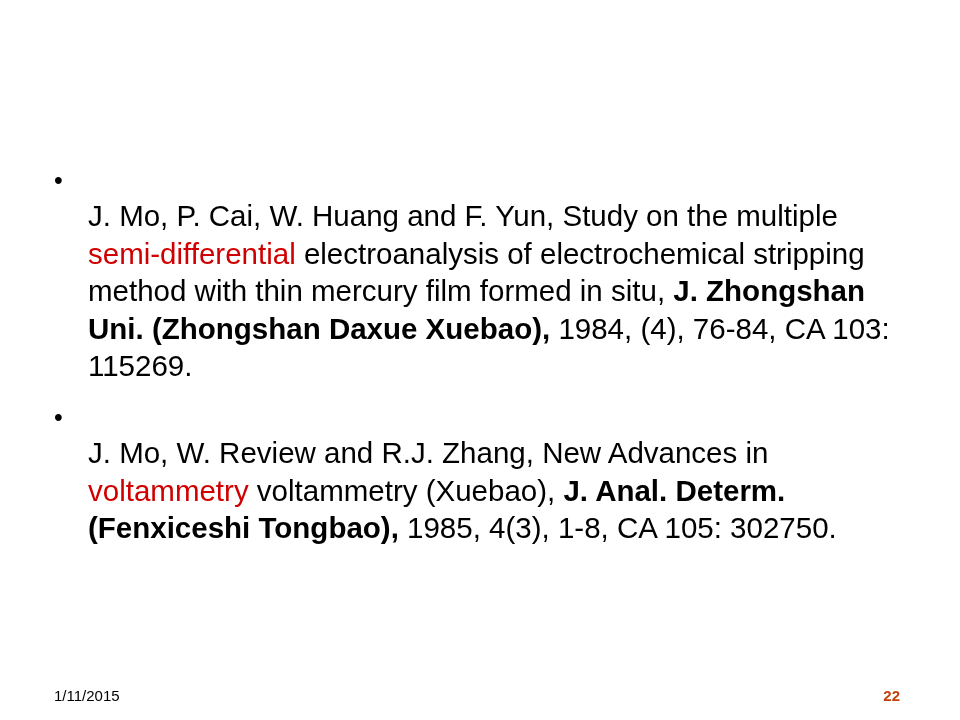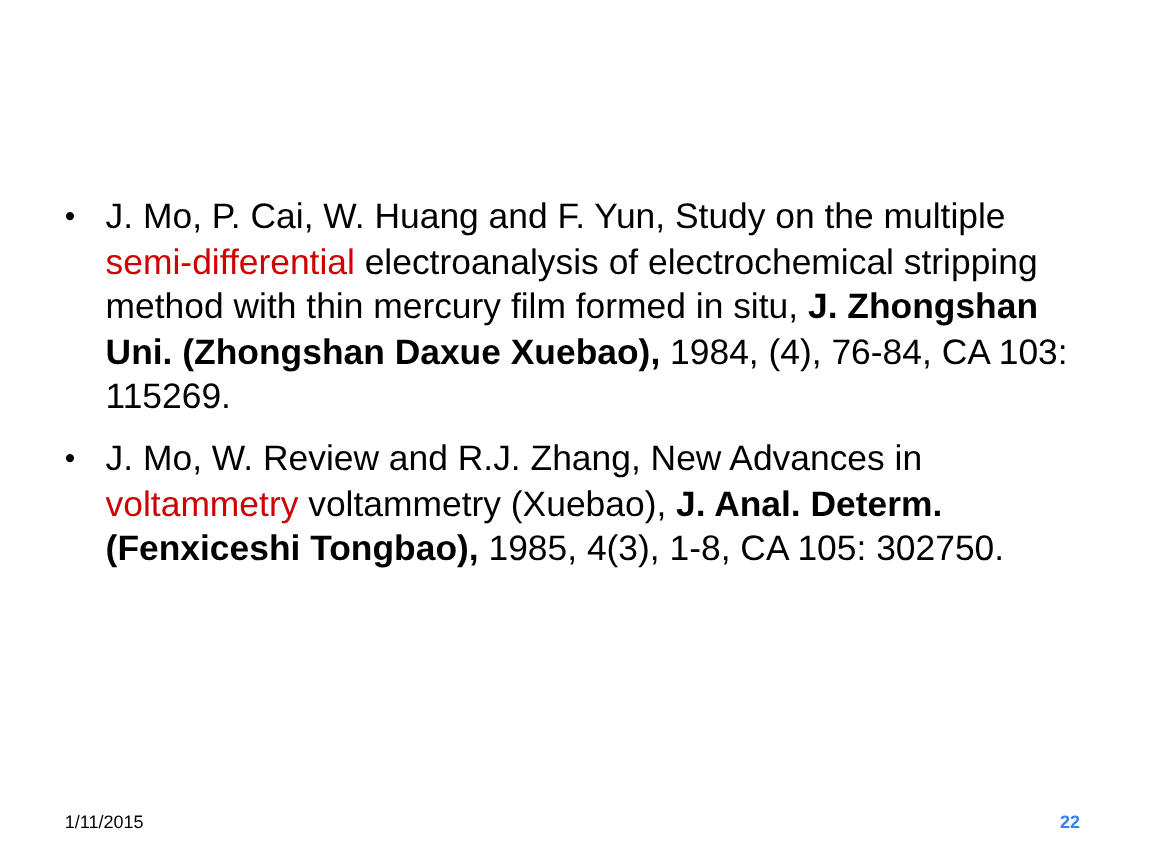--- a/index.html
+++ b/index.html
@@ -40,48 +40,49 @@
     flex: 0 0 auto;
     width: 34px;
     font-size: 25px;
     line-height: 1.5;
     color: #000000;
     text-align: left;
   }
   .bullet-text {
     flex: 1 1 auto;
     display: block;
+    margin-top: 35px;
   }
   .hl {
     color: #d00000;
   }
   .bold {
     font-weight: bold;
   }
   .footer {
     position: absolute;
     left: 0;
-    bottom: 18px;
+    bottom: 8px;
     width: 916px;
     height: 40px;
     text-decoration: underline;
   }
   .footer-date {
     position: absolute;
     left: 54px;
     bottom: 8px;
     font-size: 15px;
     color: #000000;
   }
   .footer-page {
     position: absolute;
     right: 16px;
     bottom: 8px;
     font-size: 15px;
-    color: #3b82f6;
+    color: #c2410c;
     font-weight: bold;
   }
 </style>
 </head>
 <body>
 
 <div class="slide">
 
   <div class="content-body">
 

